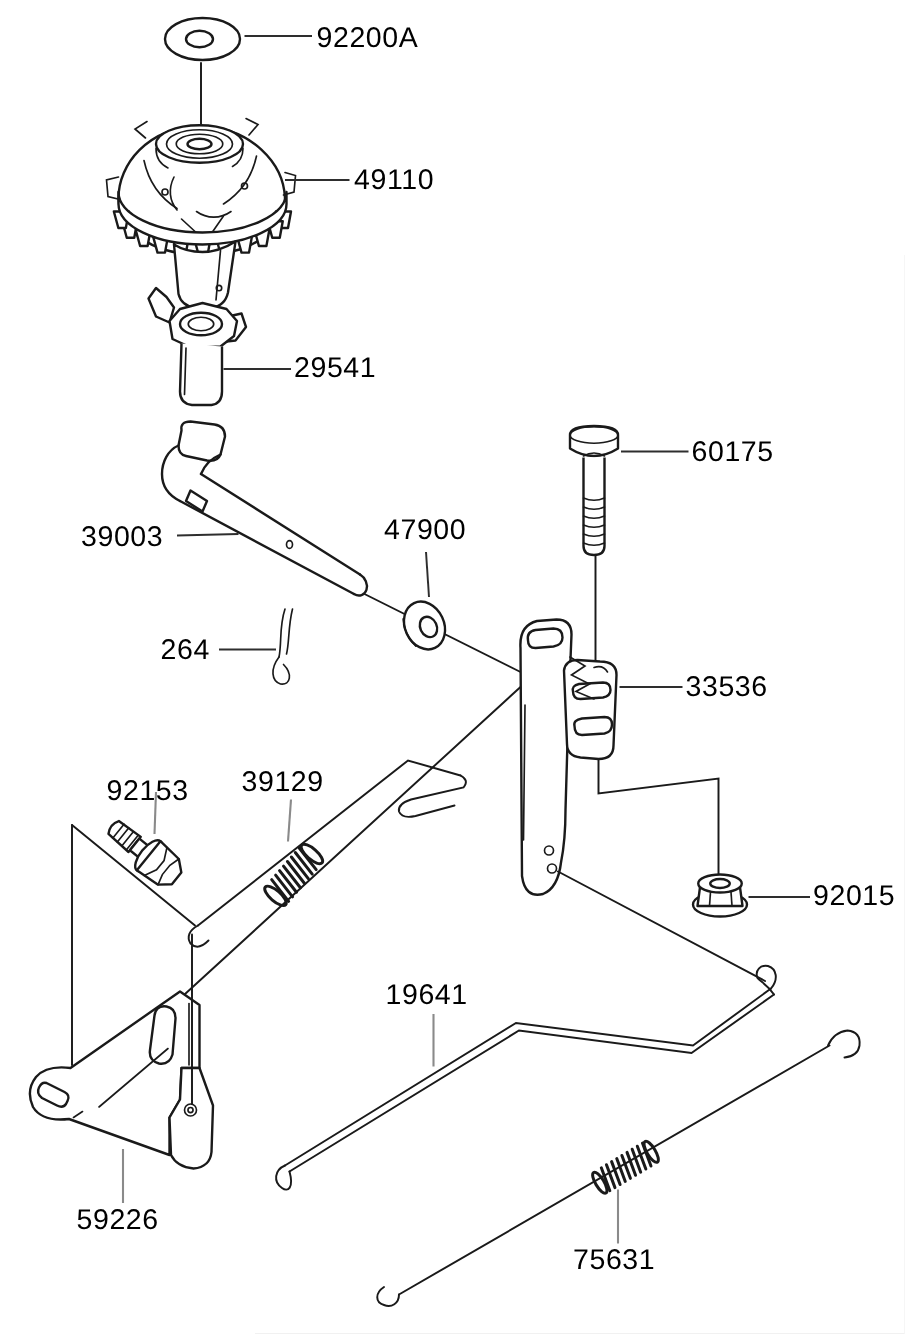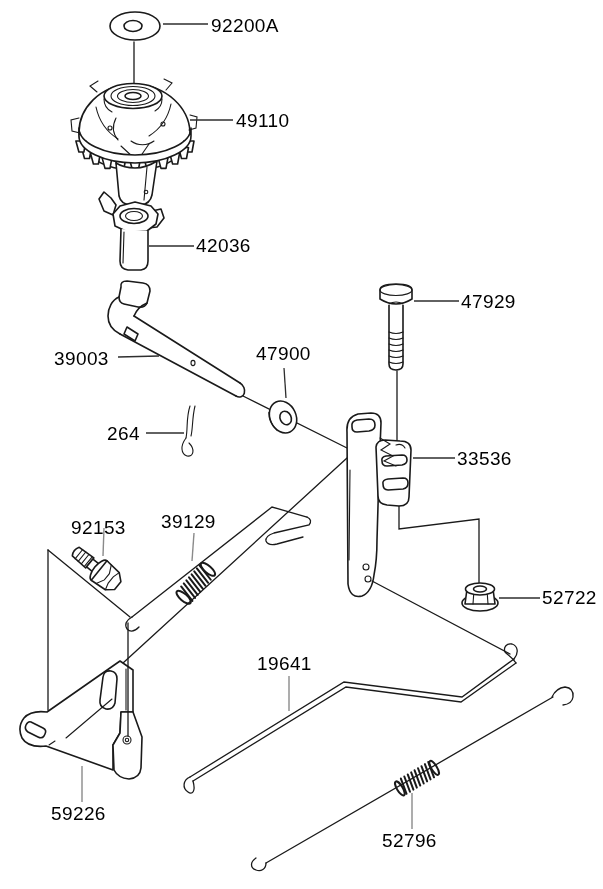--- a/index.html
+++ b/index.html
@@ -273,25 +273,25 @@
     <line class="lg" x1="194" y1="533" x2="192" y2="561"></line>
     <line class="ld" x1="499" y1="598" x2="540" y2="598"></line>
     <line class="lg" x1="289" y1="676" x2="289" y2="711"></line>
     <line class="lg" x1="82" y1="766" x2="82" y2="802"></line>
     <line class="lg" x1="412" y1="793" x2="412" y2="829"></line>
   </g>
 </svg>
 
   <div class="lbl" style="left:211px;top:16px">92200A</div>
   <div class="lbl" style="left:236px;top:111px">49110</div>
-  <div class="lbl" style="left:196px;top:236px">42036</div>
+  <div class="lbl" style="left:196px;top:236px">29541</div>
   <div class="lbl" style="left:54px;top:349px">39003</div>
   <div class="lbl" style="left:256px;top:344px">47900</div>
   <div class="lbl" style="left:107px;top:424px">264</div>
-  <div class="lbl" style="left:461px;top:292px">47929</div>
+  <div class="lbl" style="left:461px;top:292px">60175</div>
   <div class="lbl" style="left:457px;top:449px">33536</div>
   <div class="lbl" style="left:71px;top:518px">92153</div>
   <div class="lbl" style="left:161px;top:512px">39129</div>
-  <div class="lbl" style="left:542px;top:588px">52722</div>
+  <div class="lbl" style="left:542px;top:588px">92015</div>
   <div class="lbl" style="left:257px;top:654px">19641</div>
   <div class="lbl" style="left:51px;top:804px">59226</div>
-  <div class="lbl" style="left:382px;top:831px">52796</div>
+  <div class="lbl" style="left:382px;top:831px">75631</div>
 </div>
 
 </body></html>

